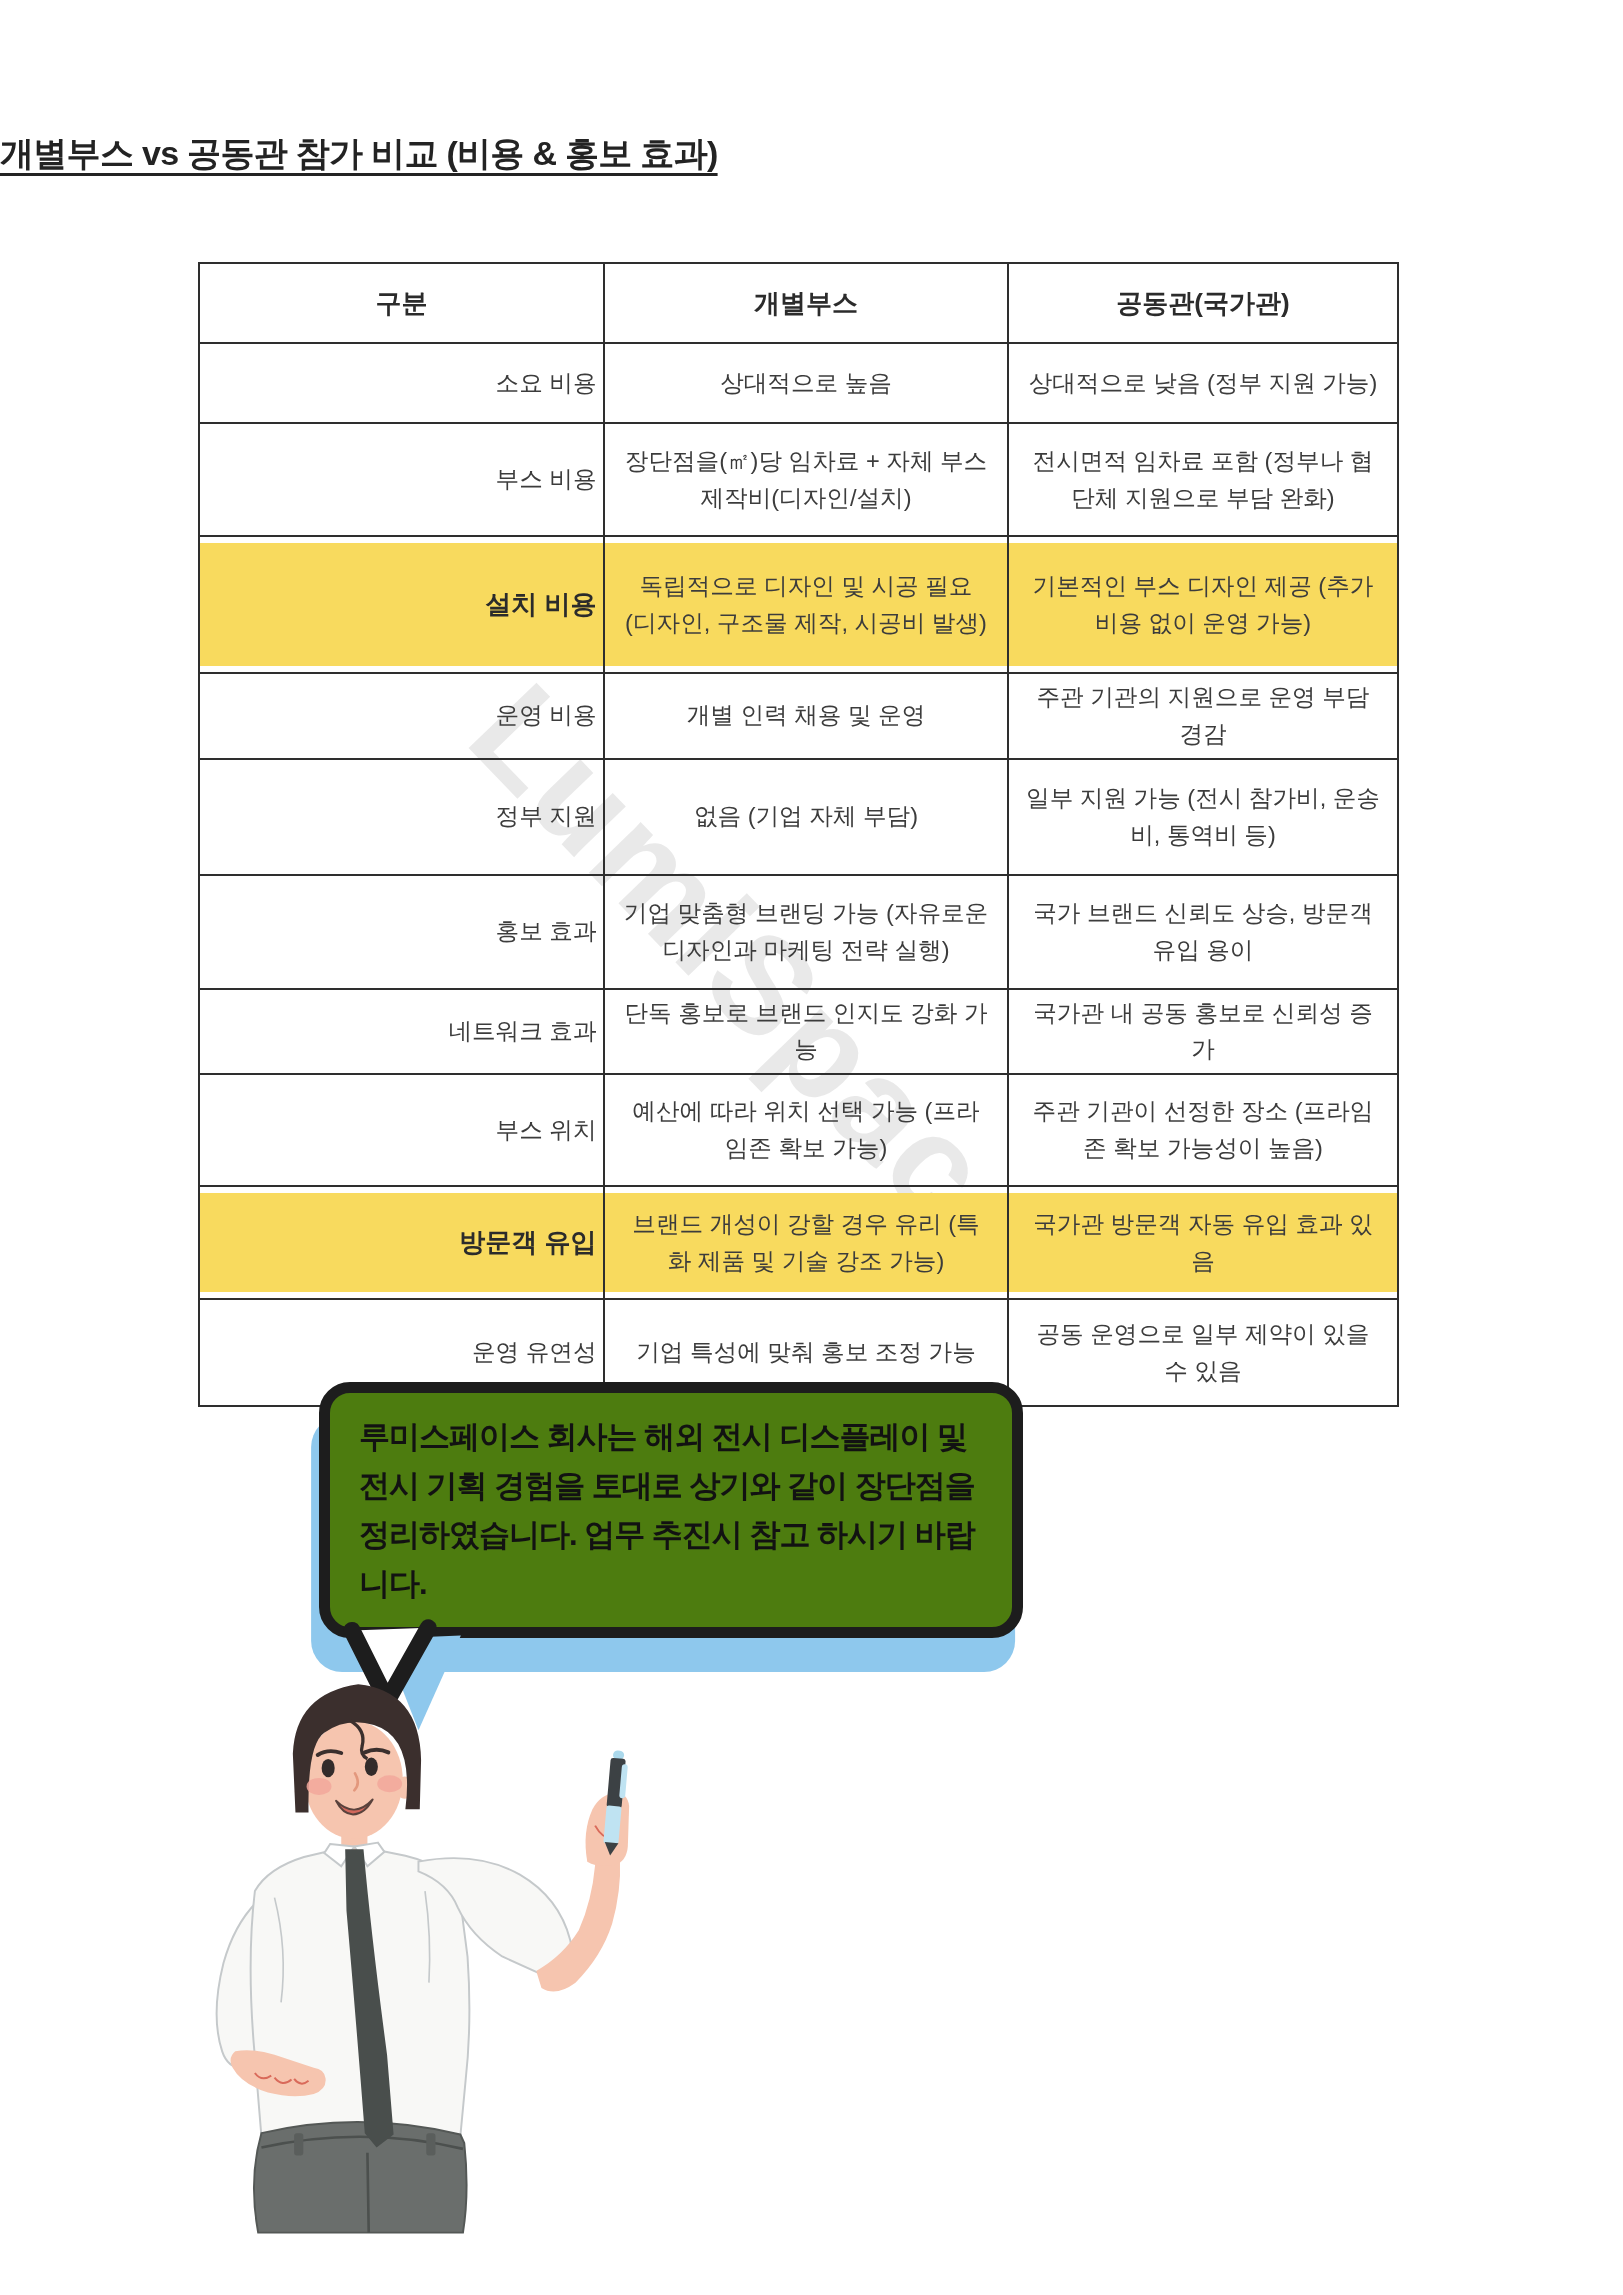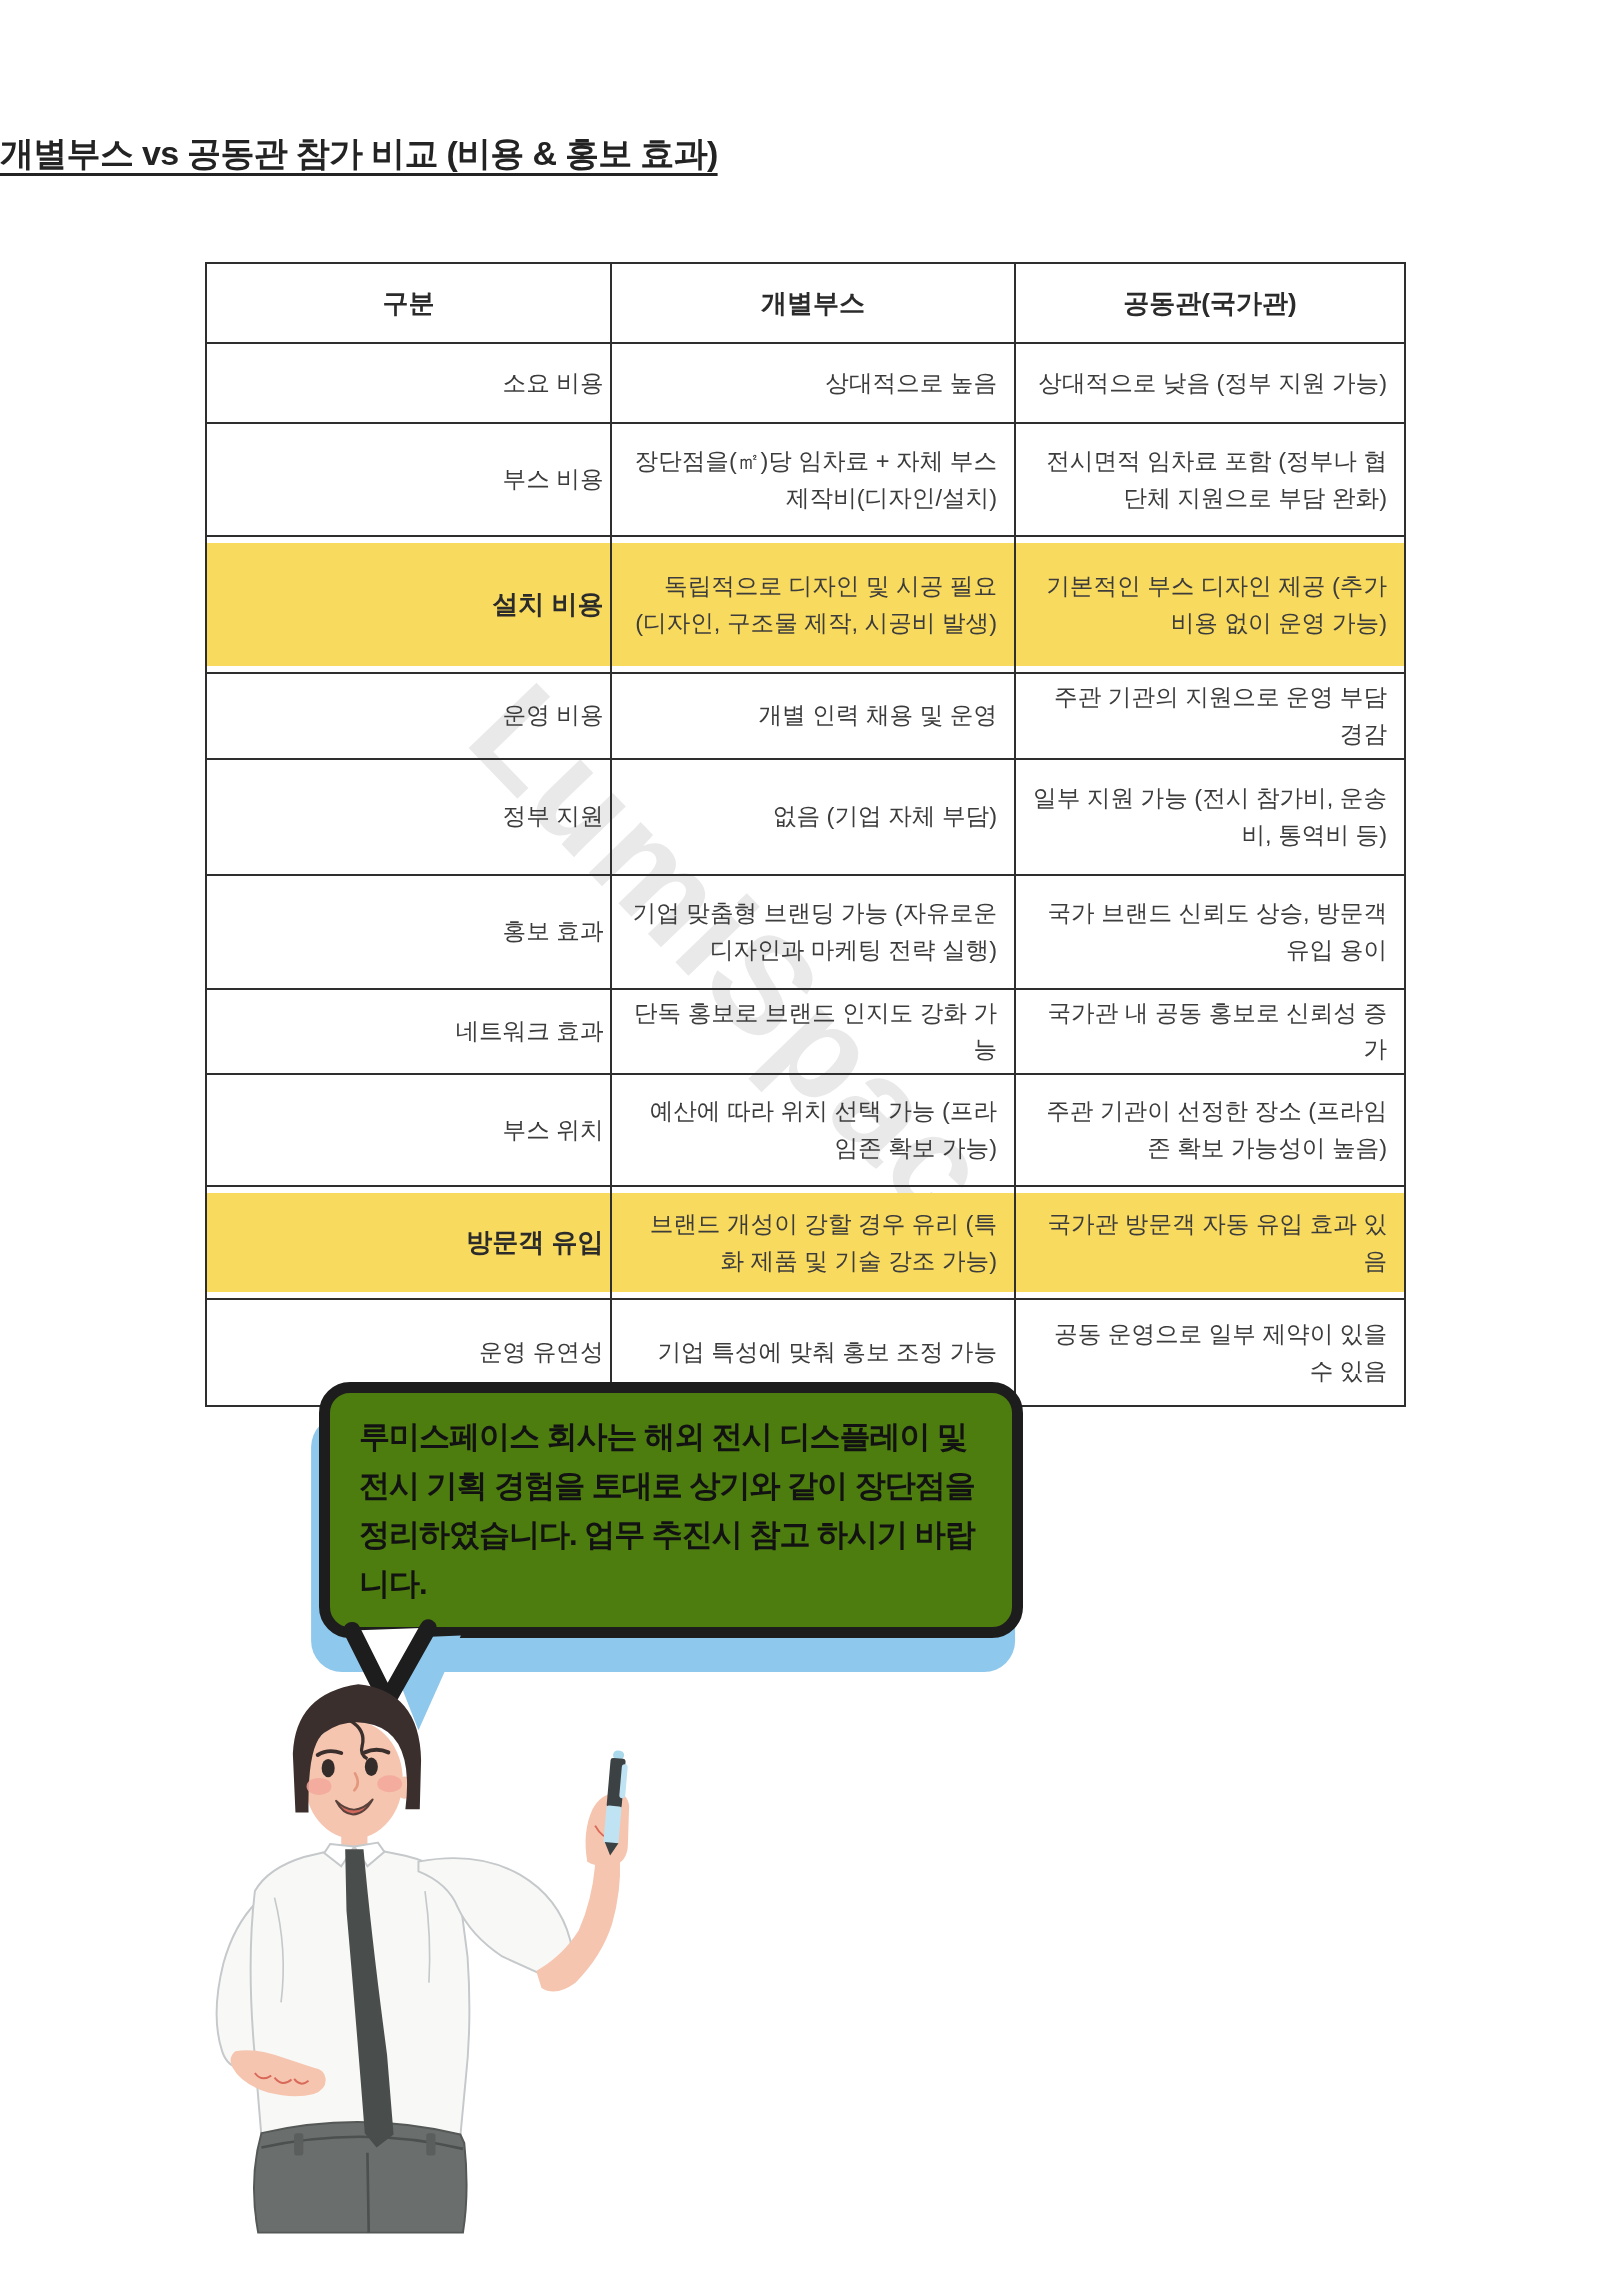--- a/index.html
+++ b/index.html
@@ -16,31 +16,31 @@
     font-size:34px; font-weight:bold; color:#232323;
     text-decoration:underline; text-underline-offset:7.9px; text-decoration-thickness:2.6px;
     letter-spacing:-0.7px;
   }
   .watermark{
     position:absolute; left:553px; top:654px; font-size:137px; font-weight:bold;
     color:rgba(70,70,70,0.12); transform:rotate(46deg); transform-origin:0 0;
     letter-spacing:2.6px; white-space:nowrap; z-index:0;
   }
   table.cmp{
-    position:absolute; left:205px; top:262px; width:1199px;
+    position:absolute; left:198px; top:262px; width:1199px;
     border-collapse:collapse; table-layout:fixed; z-index:1;
   }
   table.cmp col.c1{width:405px;} table.cmp col.c2{width:404px;} table.cmp col.c3{width:390px;}
   table.cmp th, table.cmp td{
     border:2.6px solid var(--border); vertical-align:middle;
     font-size:23.6px; line-height:1.55; color:var(--ink); background:transparent;
   }
   table.cmp th{font-size:26px; font-weight:bold; text-align:center; color:#2b2b2b; height:80px;}
   td.cat{text-align:right; padding:0 6.5px;}
-  td.val{text-align:right; padding:5.2px 17px;}
+  td.val{text-align:center; padding:5.2px 17px;}
   tr.hl td.cat, tr.hl td.val{
     background:linear-gradient(var(--hl),var(--hl)) no-repeat center/100% calc(100% - 11.8px);
   }
   tr.hl td.cat{font-weight:bold; font-size:26px; color:#2b2b2b;}
   .bubble{
     position:absolute; left:319px; top:1382px; width:704px; height:256px; z-index:2;
     background:#4d7c0f; border:11px solid #1d1d1d; border-radius:31px;
     box-shadow:-7.9px 34px 0 var(--bubble-shadow);
     padding:19.6px 29px; font-size:31px; font-weight:bold; line-height:1.58;
     color:#121212; letter-spacing:-1px;

